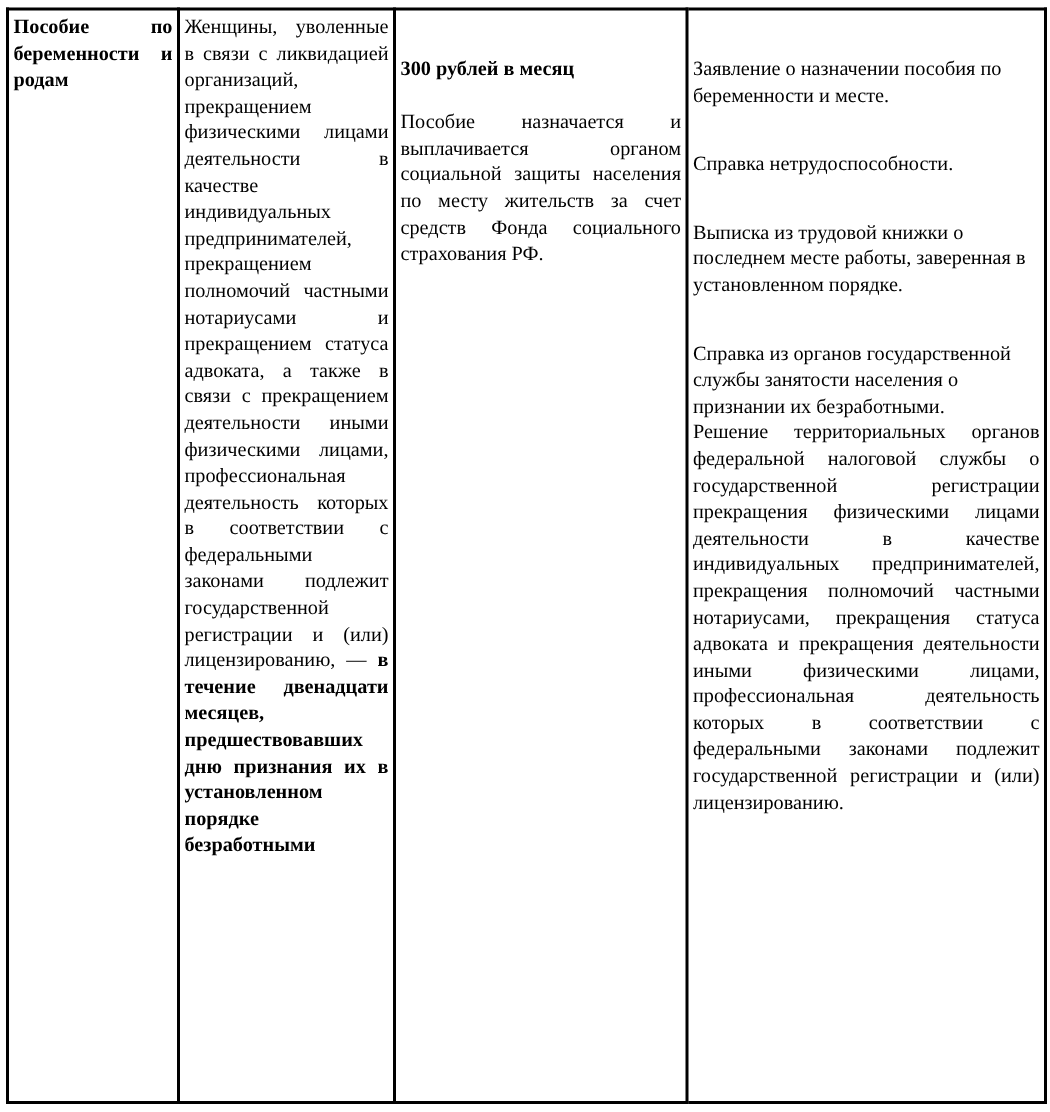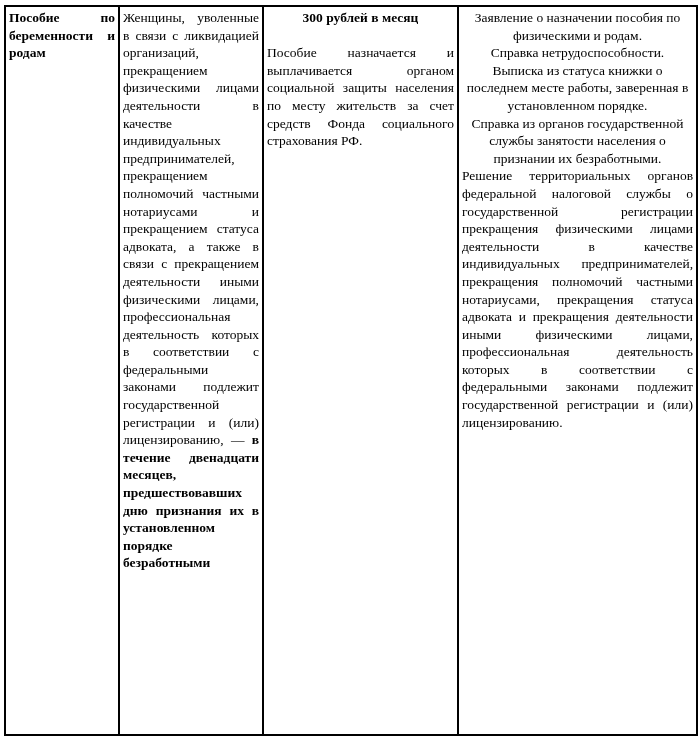--- a/index.html
+++ b/index.html
@@ -30,21 +30,21 @@
     padding: 2px 3px;
     font-size: 13.5px;
     line-height: 17.6px;
     overflow: hidden;
   }
   p {
     margin: 0;
     text-align: justify;
   }
   .bold { font-weight: bold; }
-  .left { text-align: center; }
+  .left { text-align: left; margin-top: 28px; }
   .after-gap { margin-bottom: 17.6px; }
 </style>
 </head>
 <body>
 
 <table class="benefits">
   <colgroup>
     <col style="width:114px">
     <col style="width:144px">
     <col style="width:195px">
@@ -56,21 +56,21 @@
         <p class="bold">Пособие по беременности и родам</p>
       </td>
       <td>
         <p><span>Женщины, уволенные в связи с ликвидацией организаций, прекращением физическими лицами деятельности в качестве индивидуальных предпринимателей, прекращением полномочий частными нотариусами и прекращением статуса адвоката, а также в связи с прекращением деятельности иными физическими лицами, профессиональная деятельность которых в соответствии с федеральными законами подлежит государственной регистрации и (или) лицензированию, —</span> <span class="bold">в течение двенадцати месяцев, предшествовавших дню признания их в установленном порядке безработными</span></p>
       </td>
       <td>
         <p class="bold left after-gap">300 рублей в месяц</p>
         <p>Пособие назначается и выплачивается органом социальной защиты населения по месту жительств за счет средств Фонда социального страхования РФ.</p>
       </td>
       <td>
-        <p class="left">Заявление о назначении пособия по физическими и родам.</p>
+        <p class="left">Заявление о назначении пособия по беременности и месте.</p>
         <p class="left">Справка нетрудоспособности.</p>
-        <p class="left">Выписка из статуса книжки о последнем месте работы, заверенная в установленном порядке.</p>
+        <p class="left">Выписка из трудовой книжки о последнем месте работы, заверенная в установленном порядке.</p>
         <p class="left">Справка из органов государственной службы занятости населения о признании их безработными.</p>
         <p>Решение территориальных органов федеральной налоговой службы о государственной регистрации прекращения физическими лицами деятельности в качестве индивидуальных предпринимателей, прекращения полномочий частными нотариусами, прекращения статуса адвоката и прекращения деятельности иными физическими лицами, профессиональная деятельность которых в соответствии с федеральными законами подлежит государственной регистрации и (или) лицензированию.</p>
       </td>
     </tr>
   </tbody>
 </table>
 
 </body></html>

